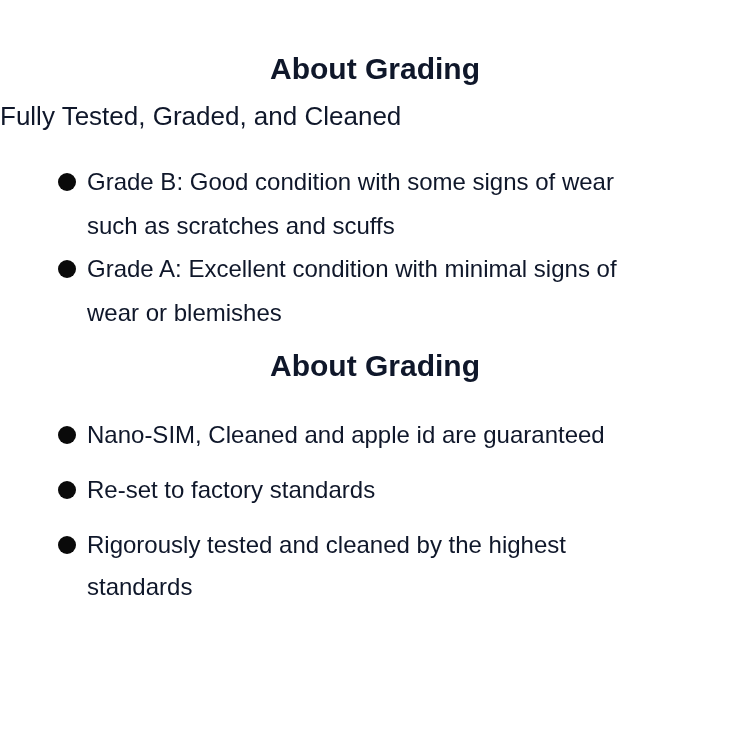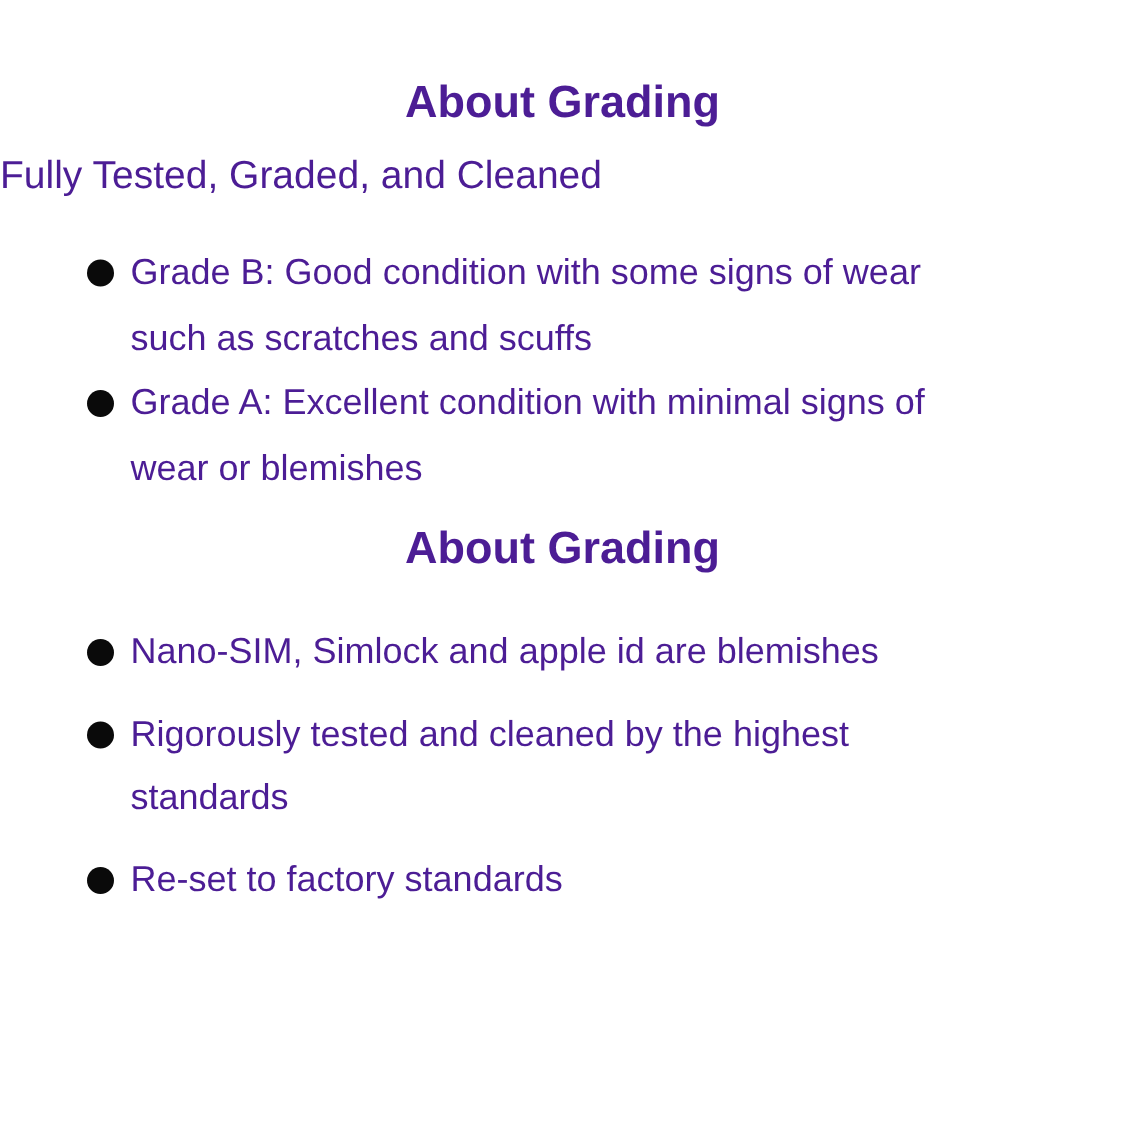--- a/index.html
+++ b/index.html
@@ -7,21 +7,21 @@
     padding: 0;
     background: #ffffff;
   }
   .page {
     position: relative;
     width: 750px;
     height: 750px;
     background: #ffffff;
     overflow: hidden;
     font-family: "Liberation Sans", "DejaVu Sans", sans-serif;
-    color: #4c1d95;
+    color: #0f172a;
   }
   .section-title {
     position: absolute;
     left: 0;
     width: 100%;
     text-align: center;
     font-size: 30px;
     font-weight: bold;
     line-height: 36px;
     white-space: nowrap;
@@ -85,19 +85,19 @@
     <div class="section-subtitle" id="grading-subtitle">Fully Tested, Graded, and Cleaned</div>
     <ul class="bullet-list" id="grading-list">
         <li><span class="bullet-dot"></span><span class="bullet-text">Grade B: Good condition with some signs of wear such as scratches and scuffs</span></li>
         <li><span class="bullet-dot"></span><span class="bullet-text">Grade A: Excellent condition with minimal signs of wear or blemishes</span></li>
       </ul>
   </div>
 
   <div class="section">
     <div class="section-title" id="function-title">About Grading</div>
     <ul class="bullet-list" id="function-list">
-        <li><span class="bullet-dot"></span><span class="bullet-text">Nano-SIM, Simlock and apple id are blemishes</span></li>
+        <li><span class="bullet-dot"></span><span class="bullet-text">Nano-SIM, Cleaned and apple id are guaranteed</span></li>
+        <li><span class="bullet-dot"></span><span class="bullet-text">Re-set to factory standards</span></li>
         <li><span class="bullet-dot"></span><span class="bullet-text">Rigorously tested and cleaned by the highest standards</span></li>
-        <li><span class="bullet-dot"></span><span class="bullet-text">Re-set to factory standards</span></li>
       </ul>
   </div>
 
 </div>
 
 </body></html>

